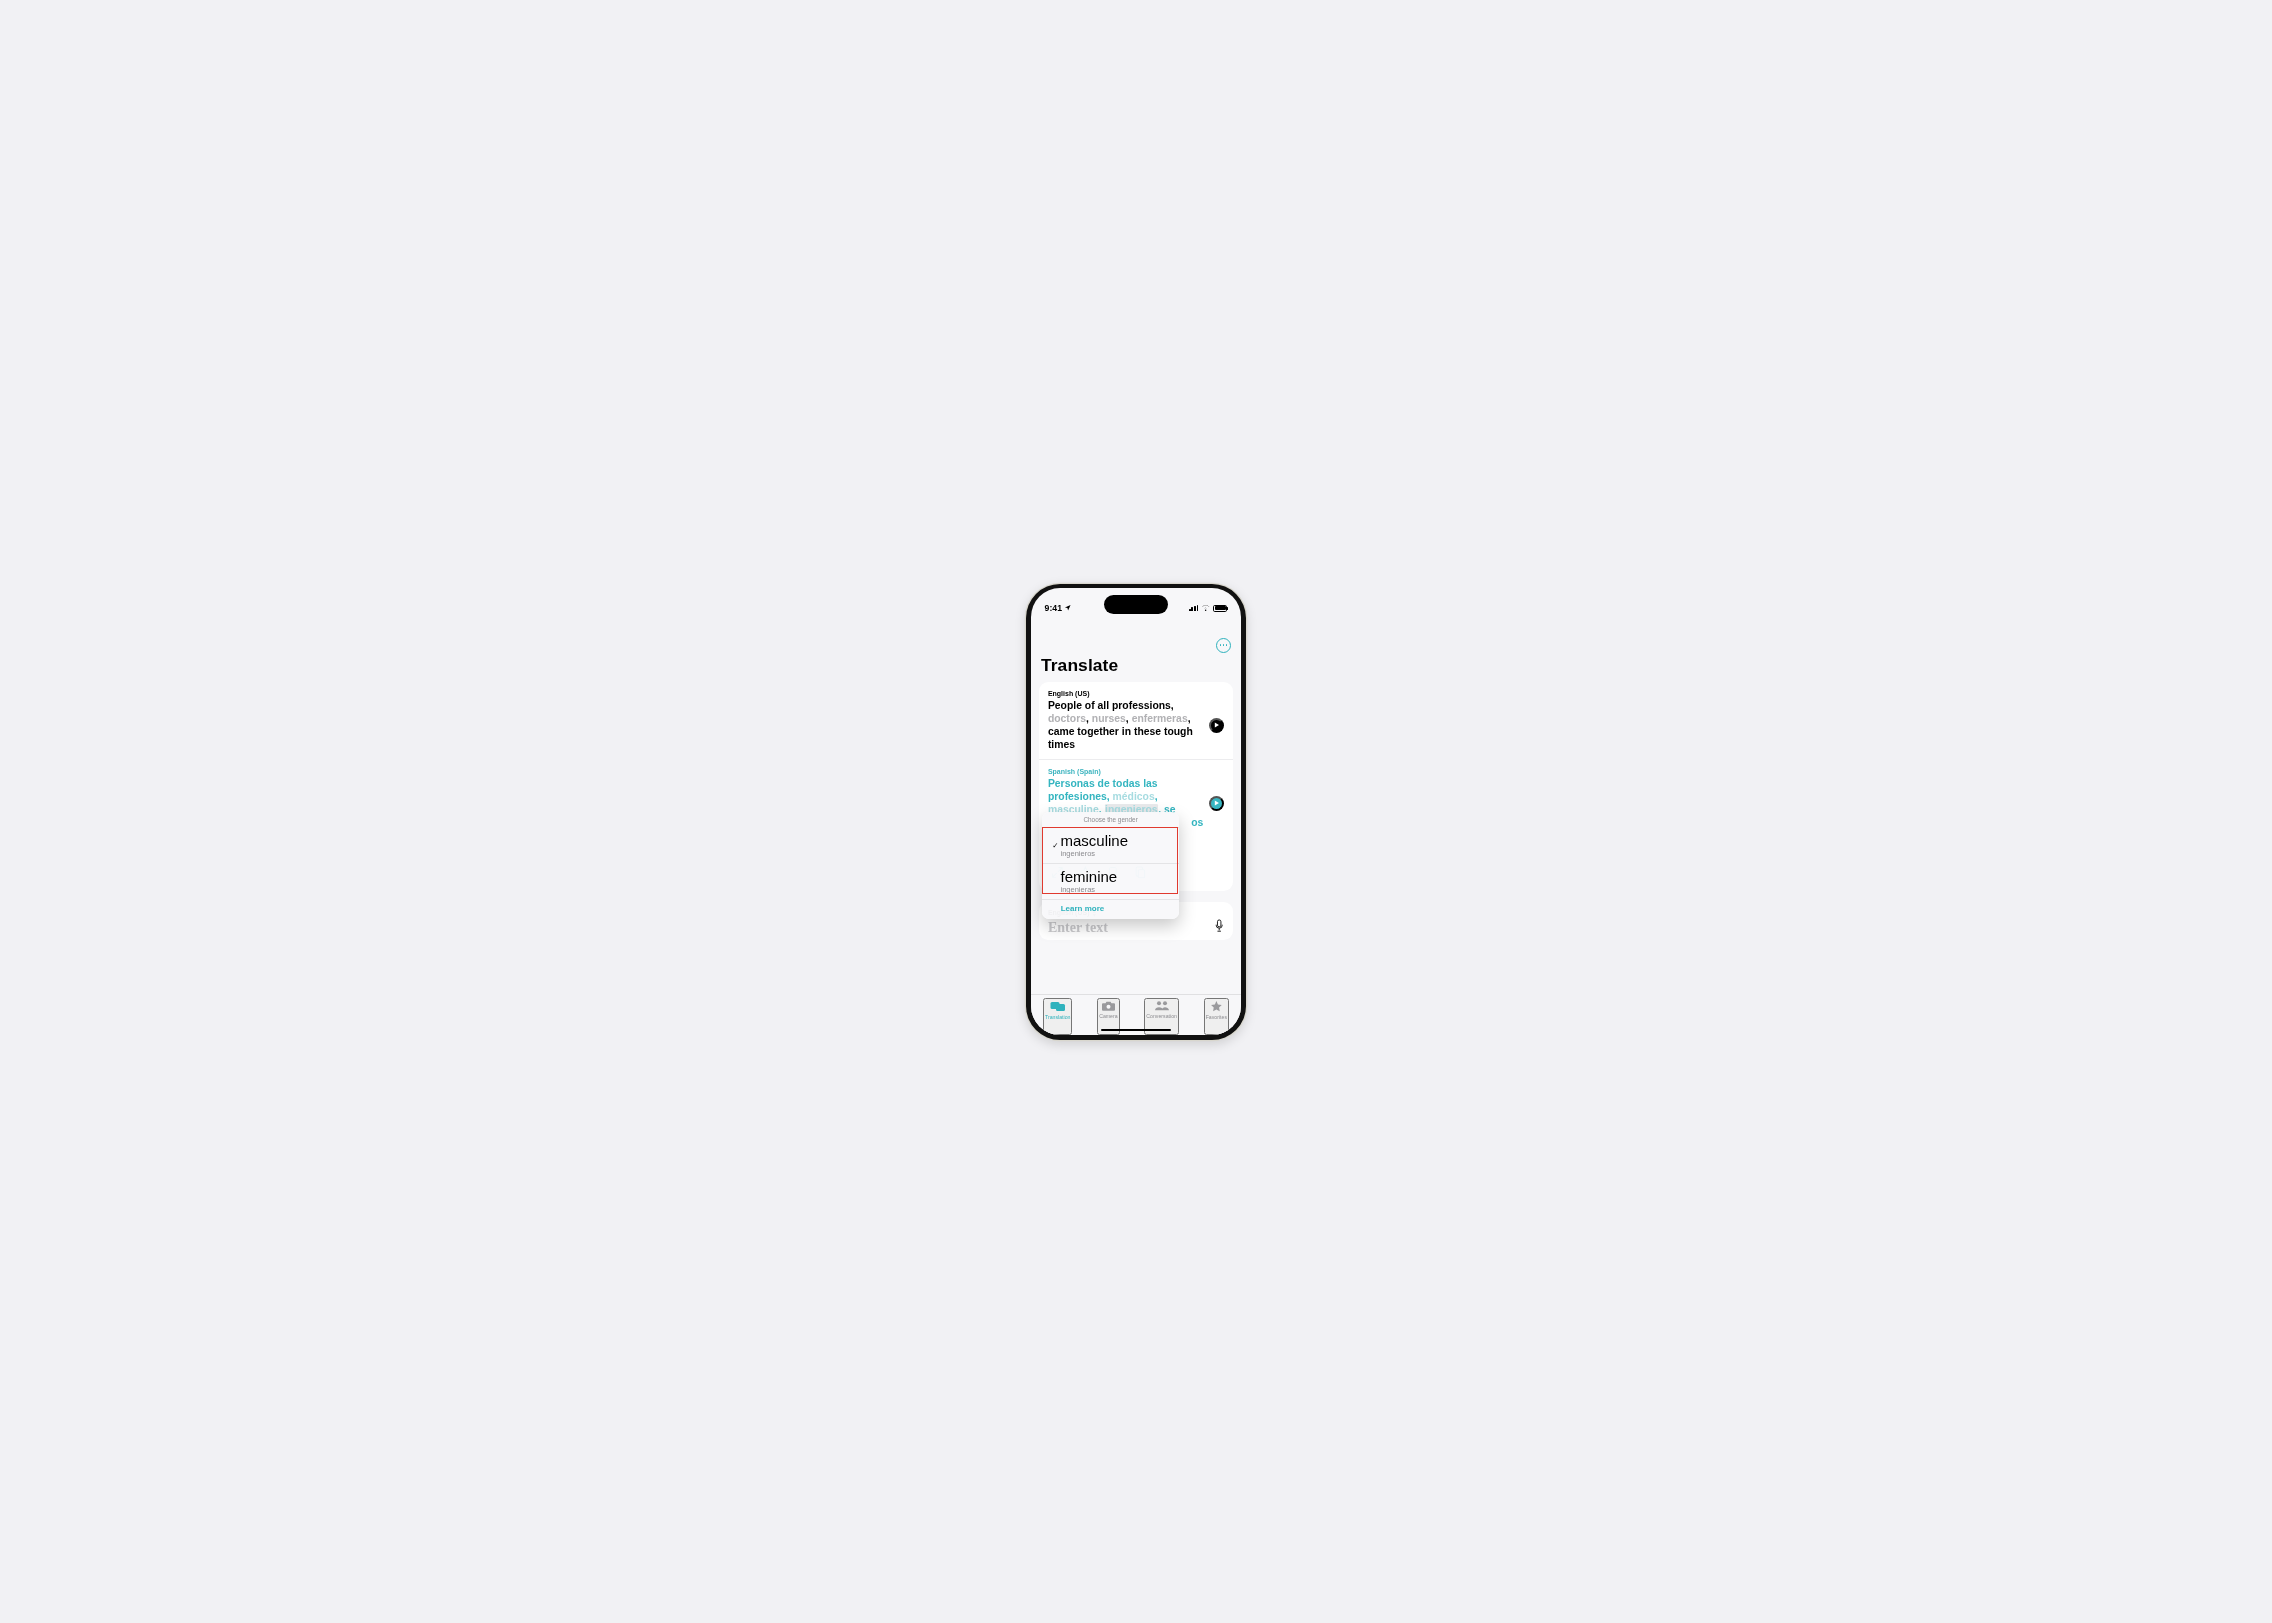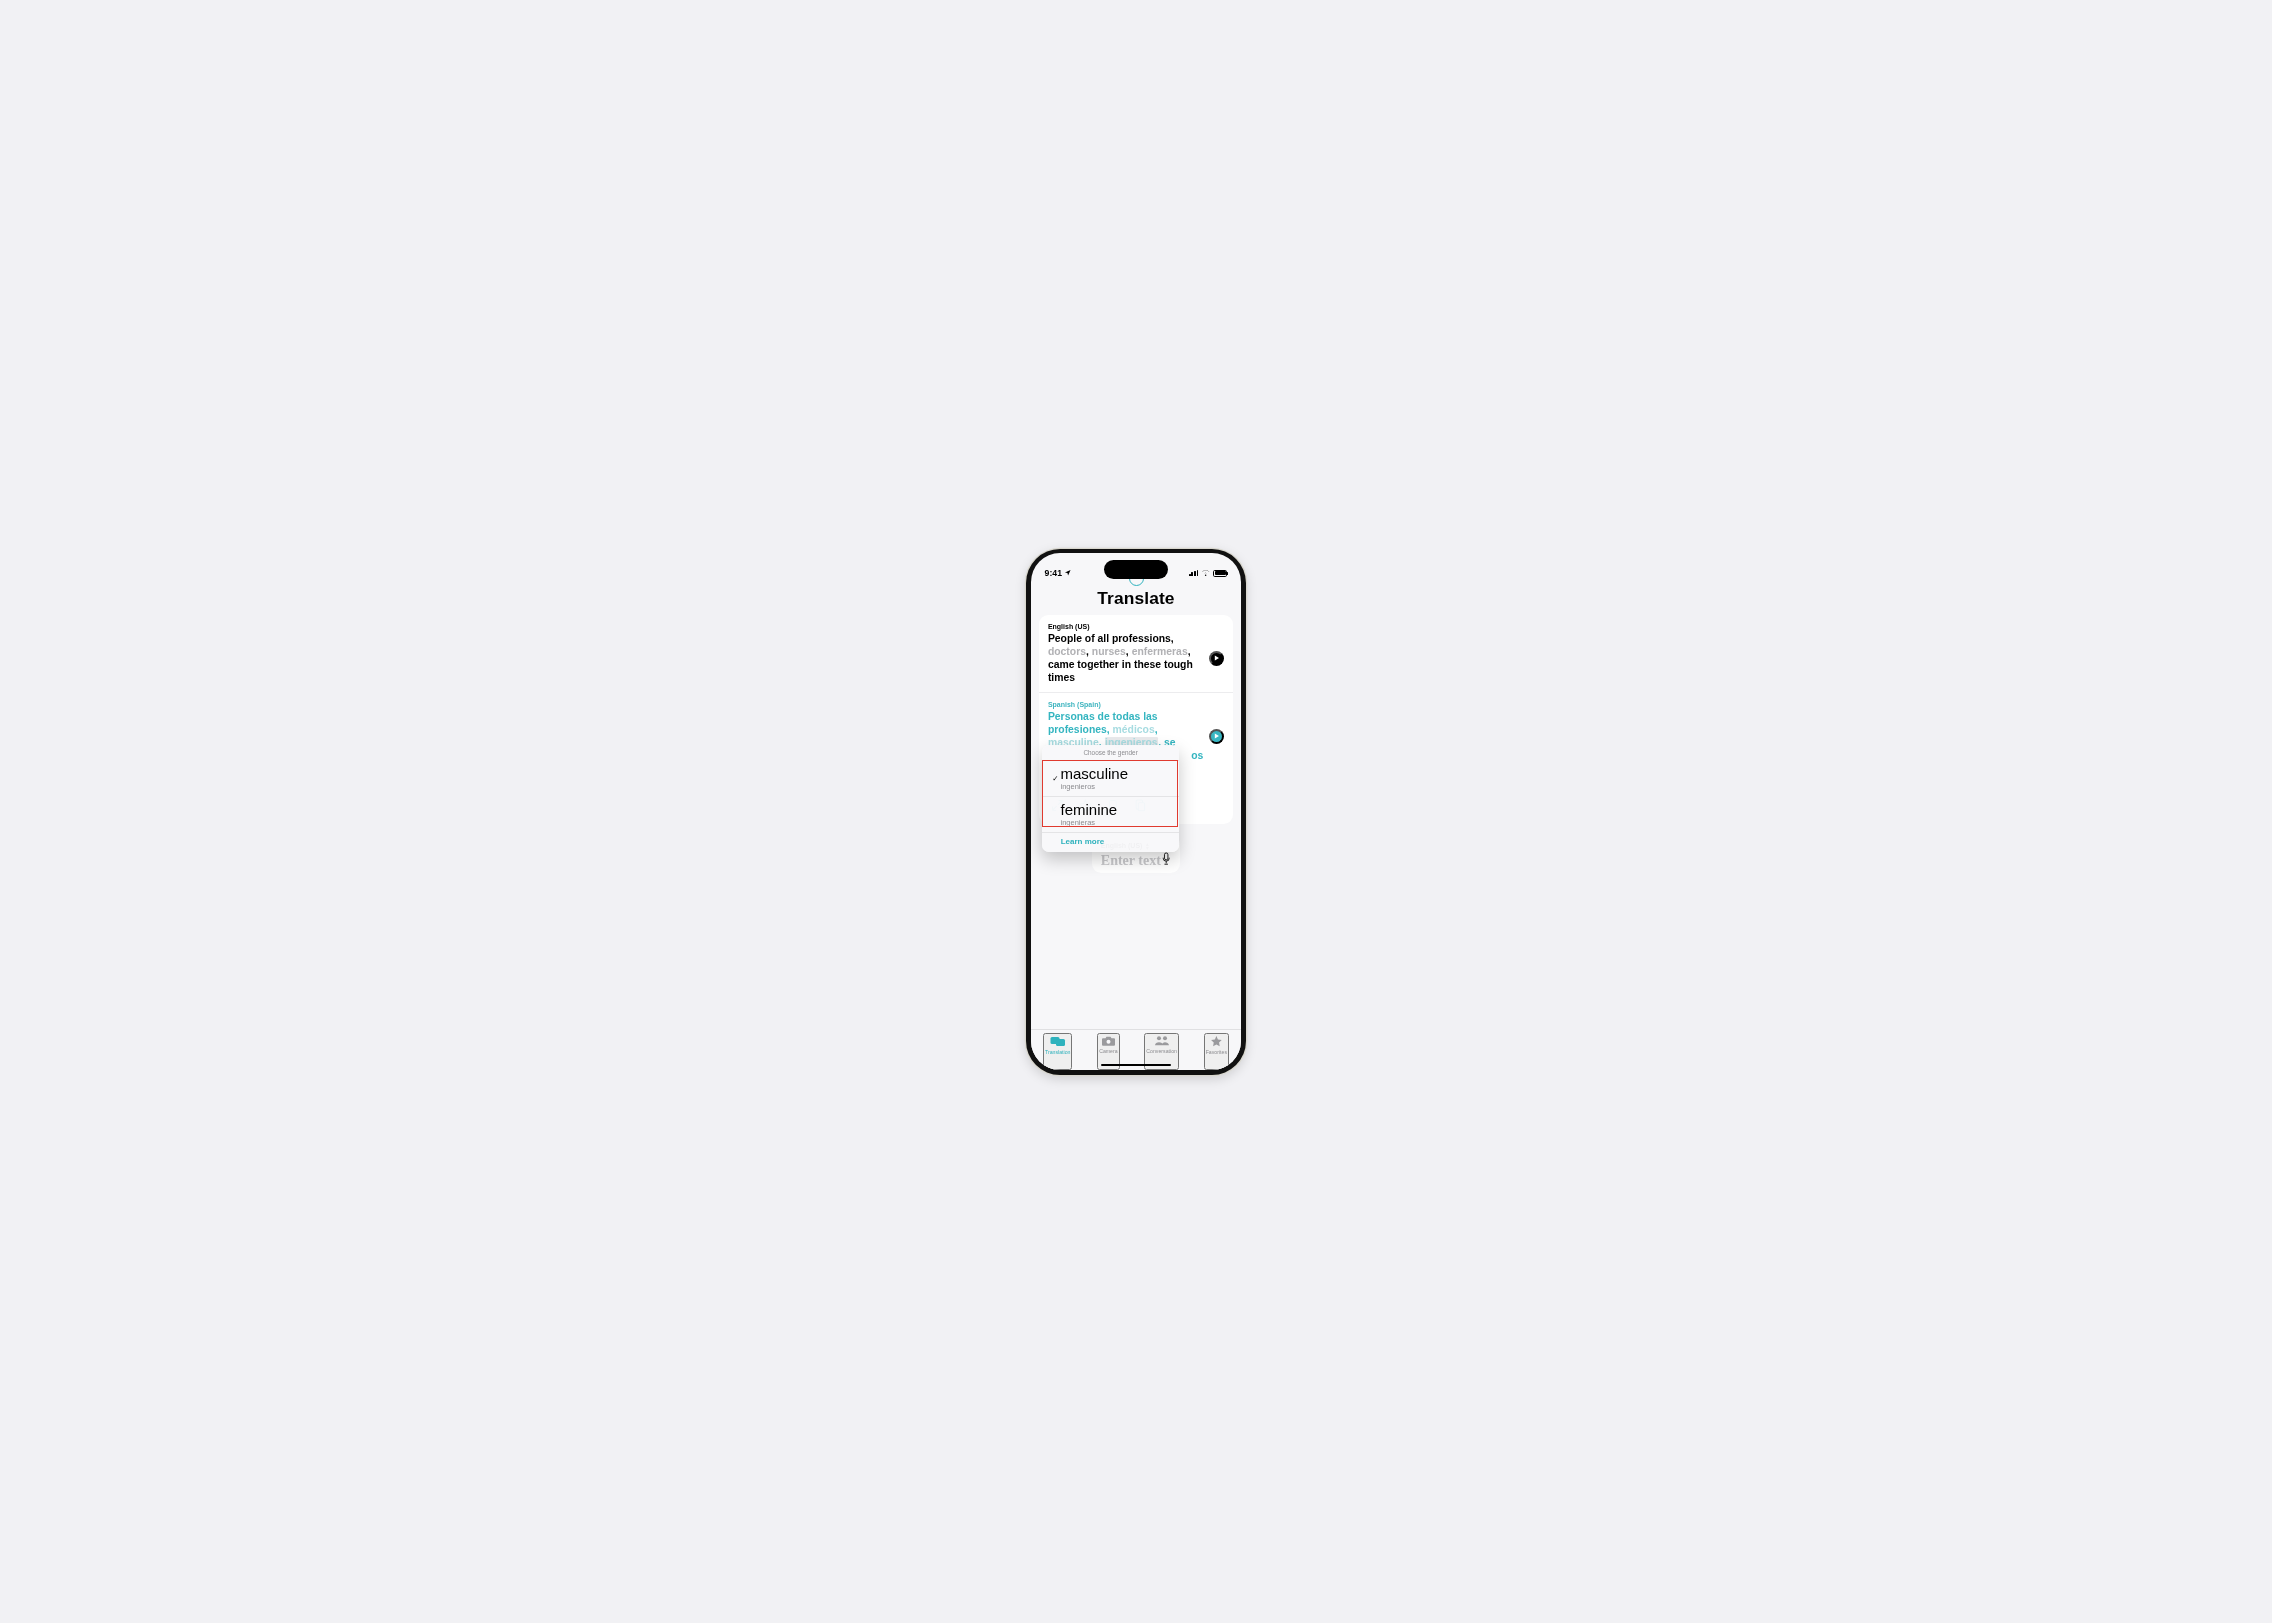--- a/index.html
+++ b/index.html
@@ -15,21 +15,21 @@
   
   .stage {
     width: 750px;
     height: 536px;
     display: flex;
     align-items: center;
     justify-content: center;
   }
   .phone {
     width: 220px;
-    height: 526px;
+    height: 456px;
     border-radius: 34px;
     background: #111;
     padding: 4.6px;
     box-shadow: 0 0 0 1.2px #d9d7ce, 0 3.5px 11.6px rgba(0,0,0,.15);
     position: relative;
   }
   .phone-inner {
     width: 100%;
     height: 100%;
     border-radius: 29px;
@@ -70,24 +70,23 @@
   .bars span:nth-child(4){height:6.4px}
   .battery { width:14px; height:7px; border:0.9px solid #000; border-radius:1.7px; position:relative;}
   .battery::after { content:""; position:absolute; right:-1.7px; top:1.7px; width:1.2px; height:2.3px; background:#000; border-radius:0 0.6px 0.6px 0;}
   .battery > div { position:absolute; inset:0.6px; background:#000; border-radius:0.9px;}
   .loc-arrow { transform: rotate(0deg); }
 
   
   .screen {
     position:absolute;
     inset:0;
-    padding-top:14px;
+    padding-top:46px;
     display:flex;
     flex-direction:column;
-    align-items:center;
   }
   .app-header {
     display:flex;
     align-items:flex-start;
     justify-content:flex-end;
     padding: 3.5px 10.4px 0 10.4px;
     height:20px;
   }
   .more-btn {
     width:15px; height:15px;

